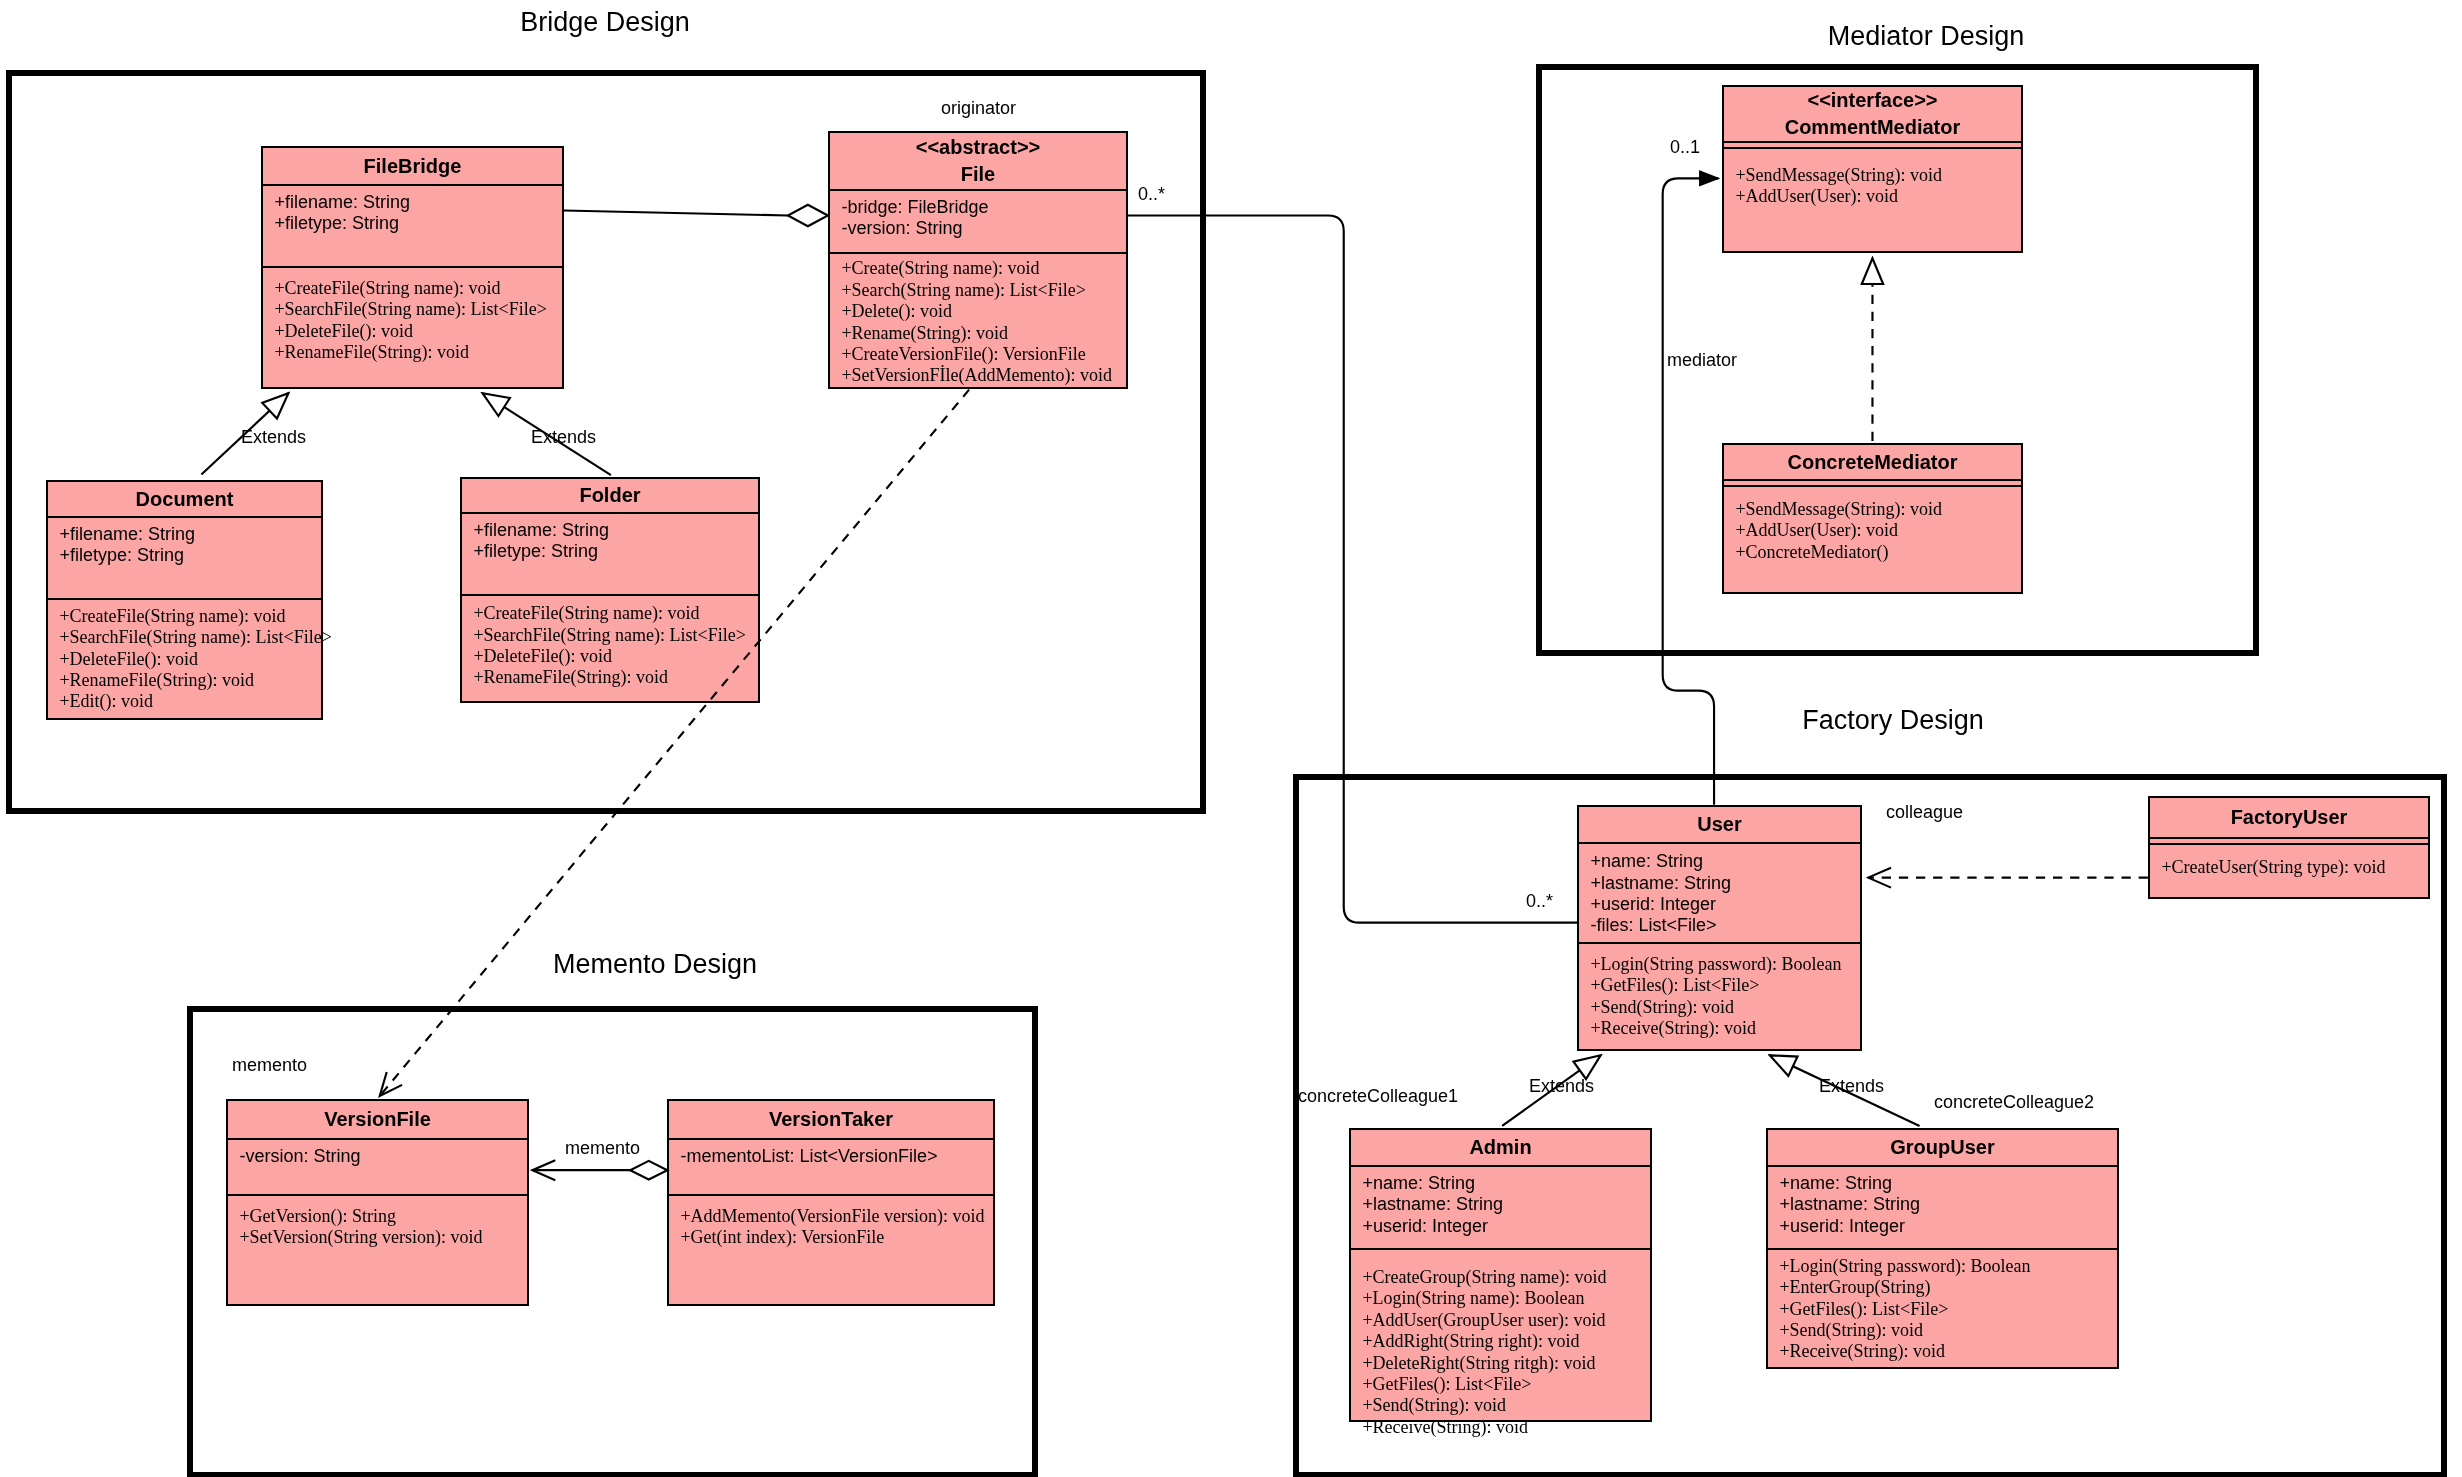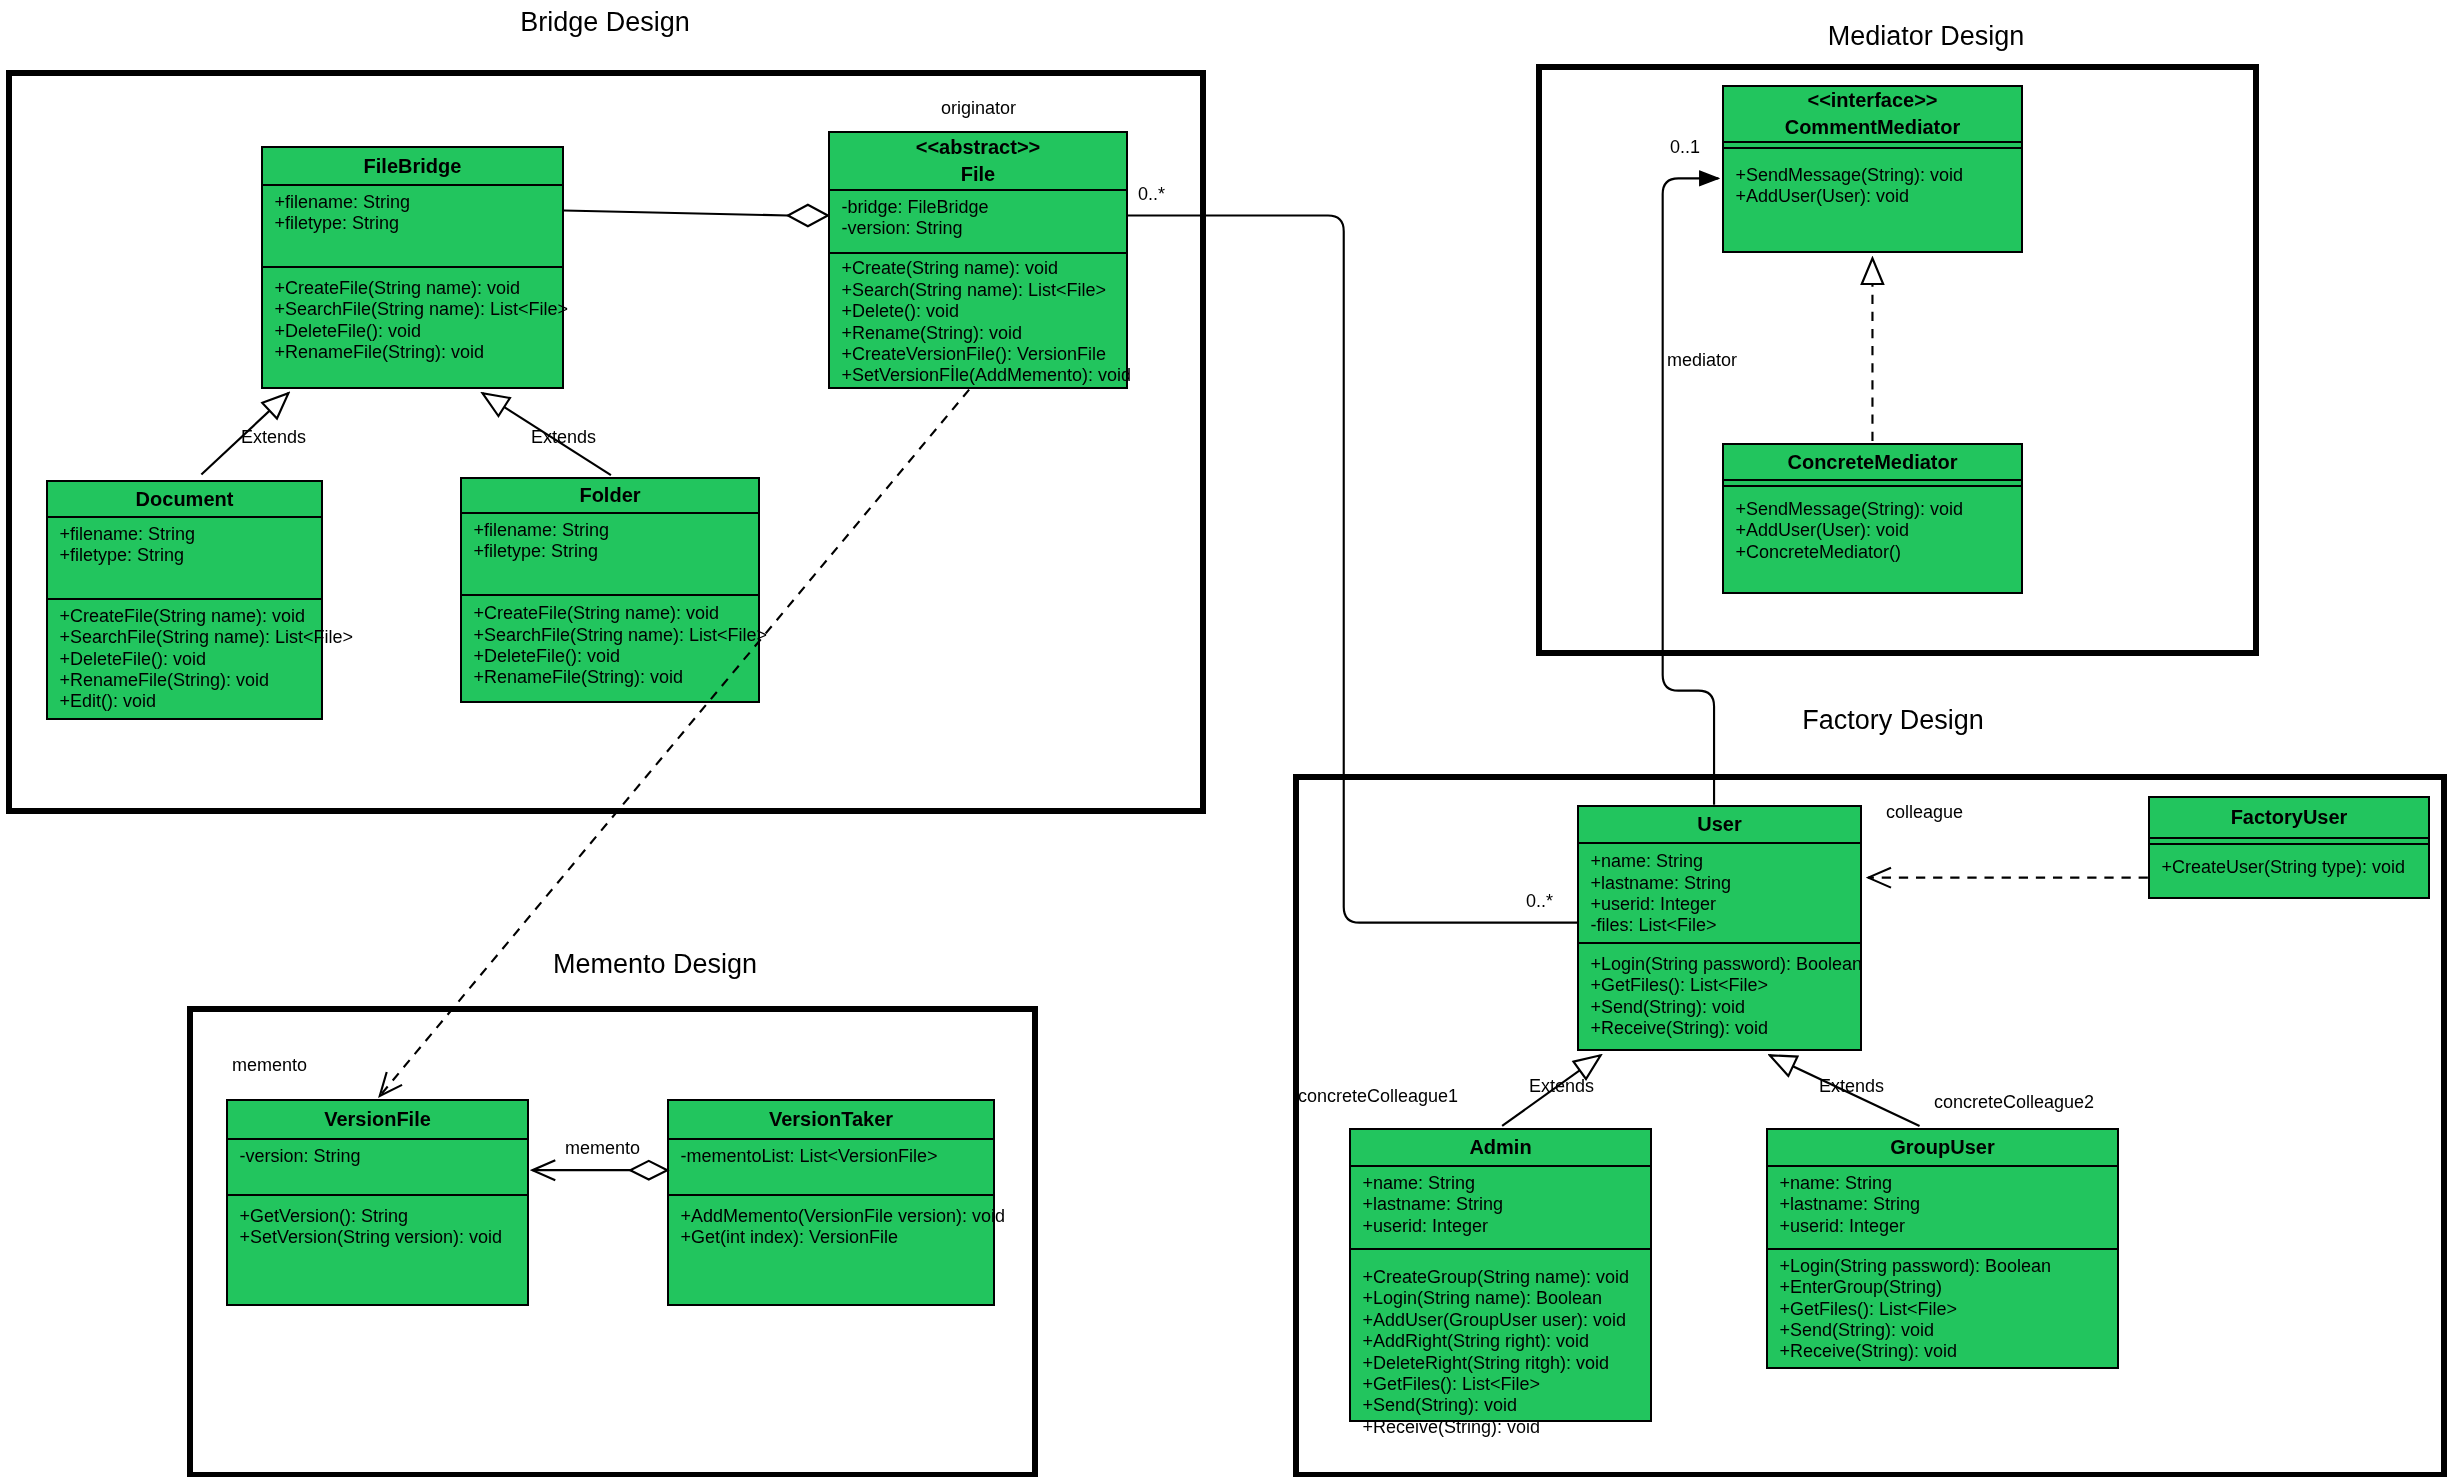--- a/index.html
+++ b/index.html
@@ -1,24 +1,24 @@
 <!DOCTYPE html>
 <html style="font-size:11.4px"><head>
 <meta charset="utf-8">
 <style>
   html,body{margin:0;padding:0;background:#fff;}
   #canvas{position:relative;width:2462px;height:1477px;background:#ffffff;overflow:hidden;
           font-family:"Liberation Sans", sans-serif;color:#000;}
   .region{position:absolute;border:6.4px solid #000;background:transparent;}
   .rtitle{position:absolute;font-size:27px;white-space:nowrap;transform:translateX(-50%);}
-  .cls{position:absolute;background:#22c55e;border:2.1px solid #000;display:flex;flex-direction:column;box-sizing:border-box;}
+  .cls{position:absolute;background:#fca5a5;border:2.1px solid #000;display:flex;flex-direction:column;box-sizing:border-box;}
   .hd{border-bottom:2.1px solid #000;font-weight:bold;text-align:center;display:flex;flex-direction:column;justify-content:center;flex-shrink:0;}
   .hd .nm{font-size:20px;line-height:27px;}
   .sec{border-bottom:2.1px solid #000;padding:5.7px 2.9px 0 11.4px;box-sizing:border-box;flex-shrink:0;}
-  .sec.last{border-bottom:none;flex:1;}
+  .sec.last{border-bottom:none;flex:1;font-family:Liberation Serif, serif;}
   .gap{border-bottom:2.1px solid #000;height:4.3px;flex-shrink:0;}
   .ln{font-size:18px;line-height:21.4px;white-space:pre;}
   .lbl{position:absolute;font-size:18px;white-space:nowrap;}
   #wires{position:absolute;left:0;top:0;pointer-events:none;}
 </style>
 </head>
 <body>
 
 <div id="canvas">
 

